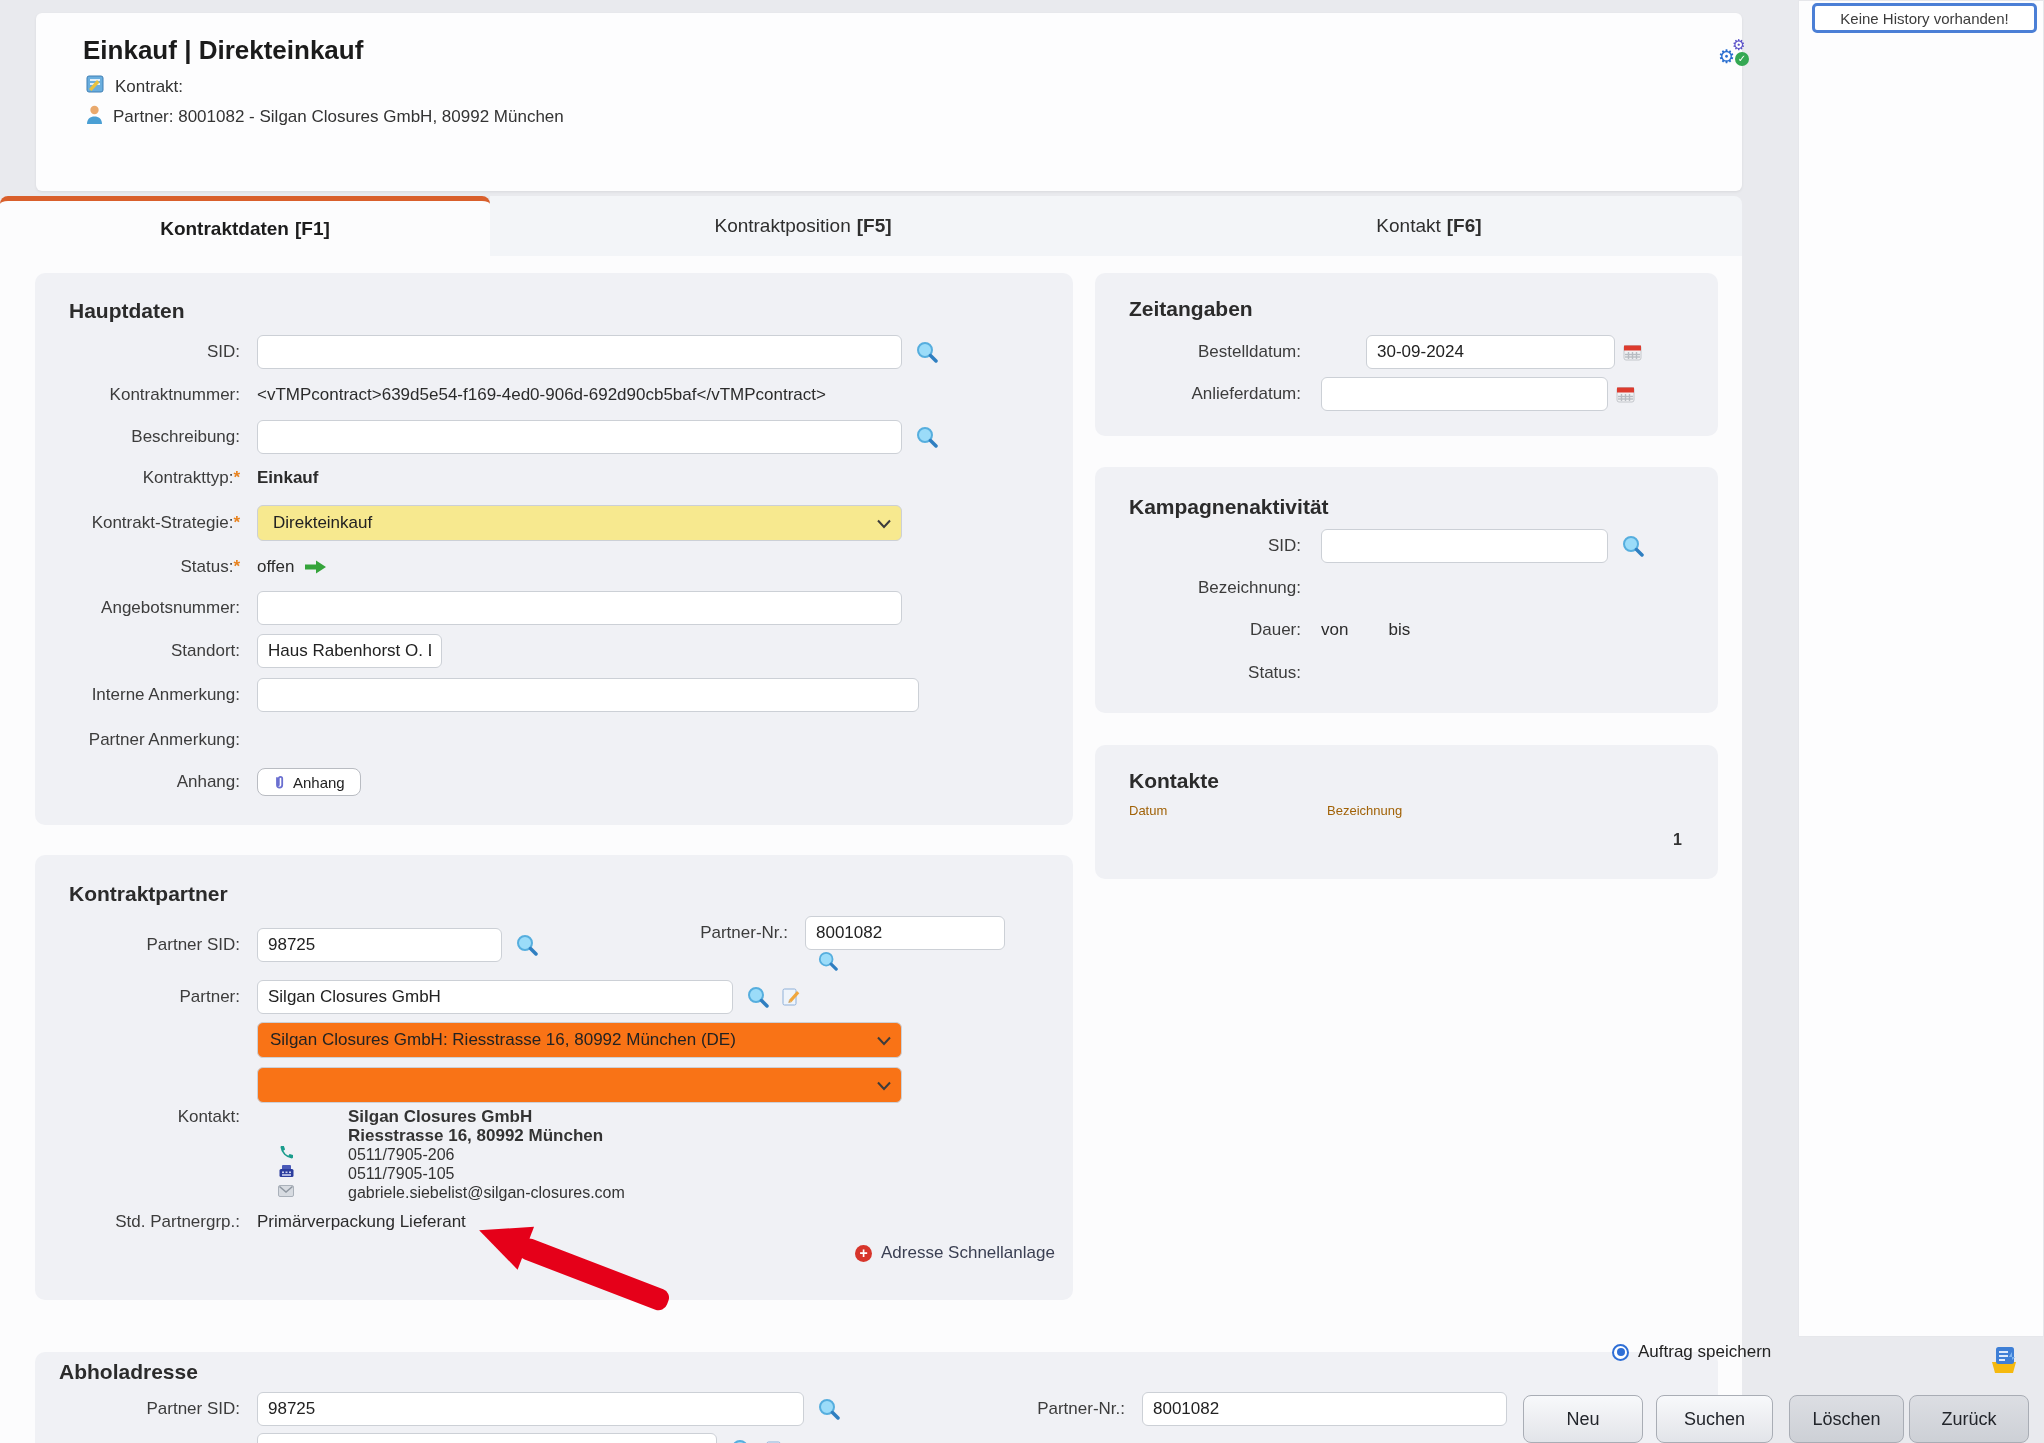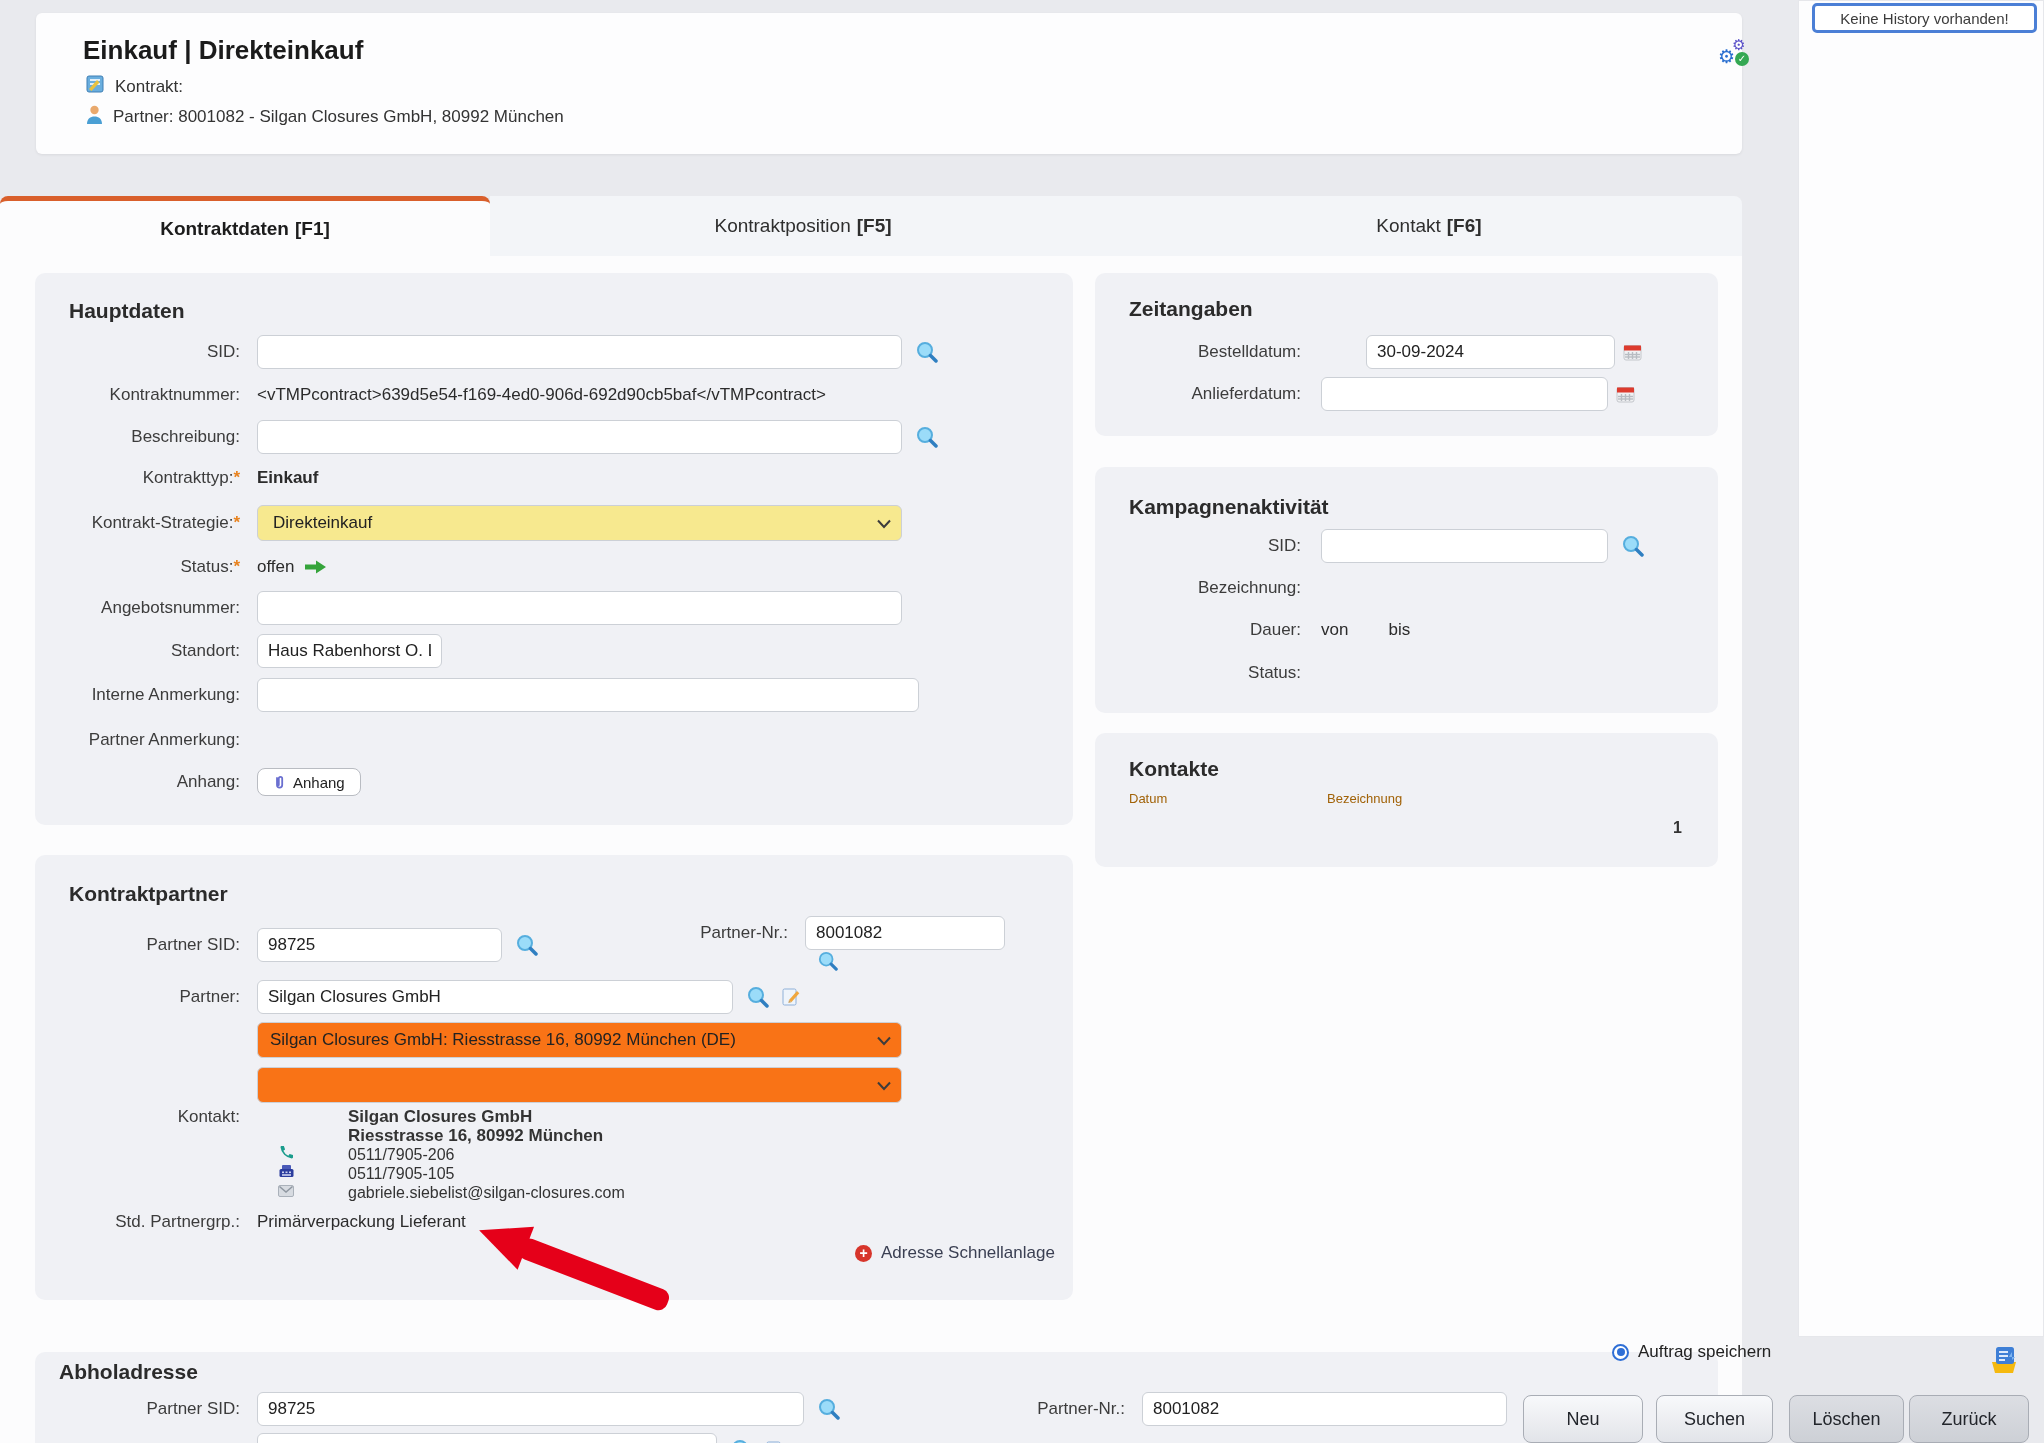--- a/index.html
+++ b/index.html
@@ -3,21 +3,21 @@
 <meta charset="utf-8">
 <style>
   * { margin:0; padding:0; box-sizing:border-box; }
   html,body { background:#e9eaee; }
   #app {
     position:relative; width:2044px; height:1443px; overflow:hidden;
     background:#e9eaee; font-family:"Liberation Sans", sans-serif; color:#2e2e2e;
   }
   
   .header-card {
-    position:absolute; left:36px; top:13px; width:1706px; height:141px;
+    position:absolute; left:36px; top:13px; width:1706px; height:178px;
     background:#fdfdfe; border-radius:6px; box-shadow:0 1px 3px rgba(0,0,0,.07);
   }
   .page-title { position:absolute; left:47px; top:22px; font-size:26px; font-weight:bold; color:#1b1b1b; }
   .hdr-row { position:absolute; left:50px; display:flex; align-items:center; gap:10px; font-size:17px; color:#333; }
   .hdr-row.r1 { top:62px; } .hdr-row.r2 { top:92px; }
   .gears { position:absolute; left:1682px; top:24px; width:36px; height:34px; }
   .gear1 { position:absolute; left:0; top:10px; font-size:19px; color:#2a6fd0; line-height:1; }
   .gear2 { position:absolute; left:14px; top:0; font-size:15px; color:#5b51c9; line-height:1; }
   .gcheck { position:absolute; left:17px; top:15px; width:14px; height:14px; border-radius:50%; background:#34a853;
             color:#fff; font-size:10px; text-align:center; line-height:14px; }
@@ -269,21 +269,21 @@
       <div class="row" style="top:145px;">
         <span class="lbl2">Dauer:</span>
         <span class="static-val">von</span>
         <span class="static-val" style="margin-left:40px;">bis</span>
       </div>
       <div class="row" style="top:188px;">
         <span class="lbl2">Status:</span>
       </div>
     </div>
 
-    <div class="panel" style="left:1095px; top:477px; width:623px; height:134px;">
+    <div class="panel" style="left:1095px; top:489px; width:623px; height:134px;">
       <h2 style="top:24px;">Kontakte</h2>
       <div class="kont-cols">
         <span style="width:198px;">Datum</span>
         <span>Bezeichnung</span>
       </div>
       <span class="pagenum">1</span>
     </div>
 
     <div class="panel" style="left:35px; top:599px; width:1038px; height:445px;">
       <h2 style="top:27px;">Kontraktpartner</h2>

